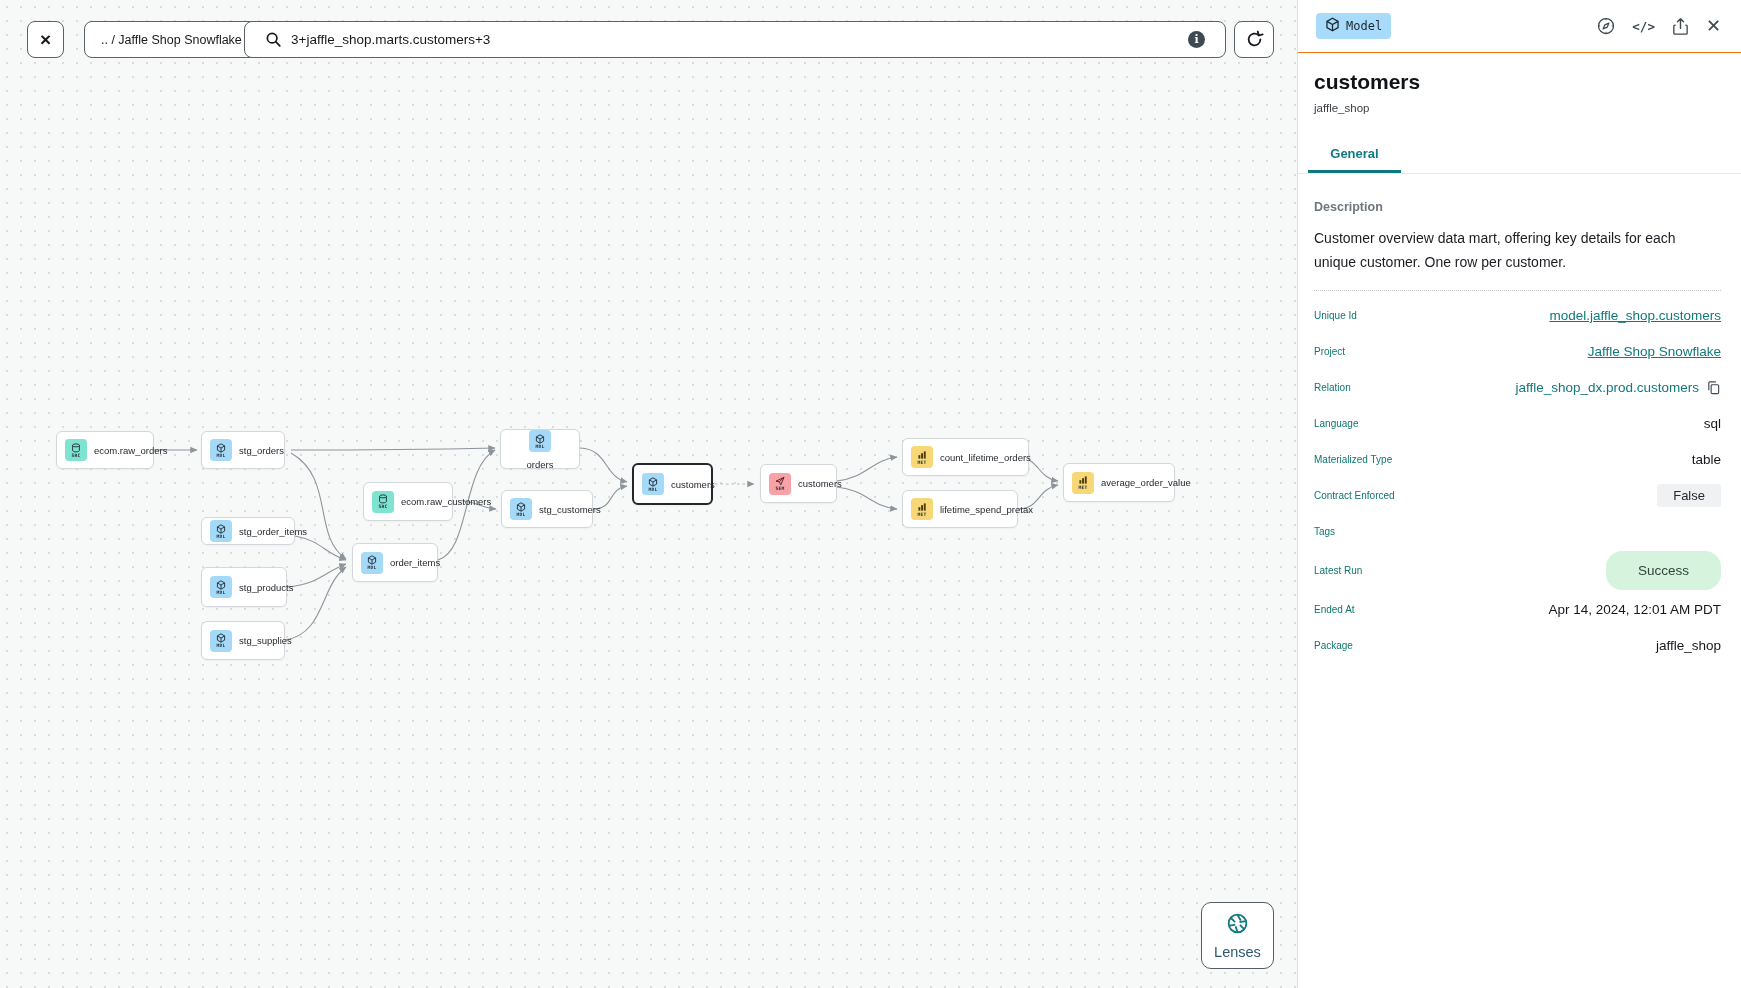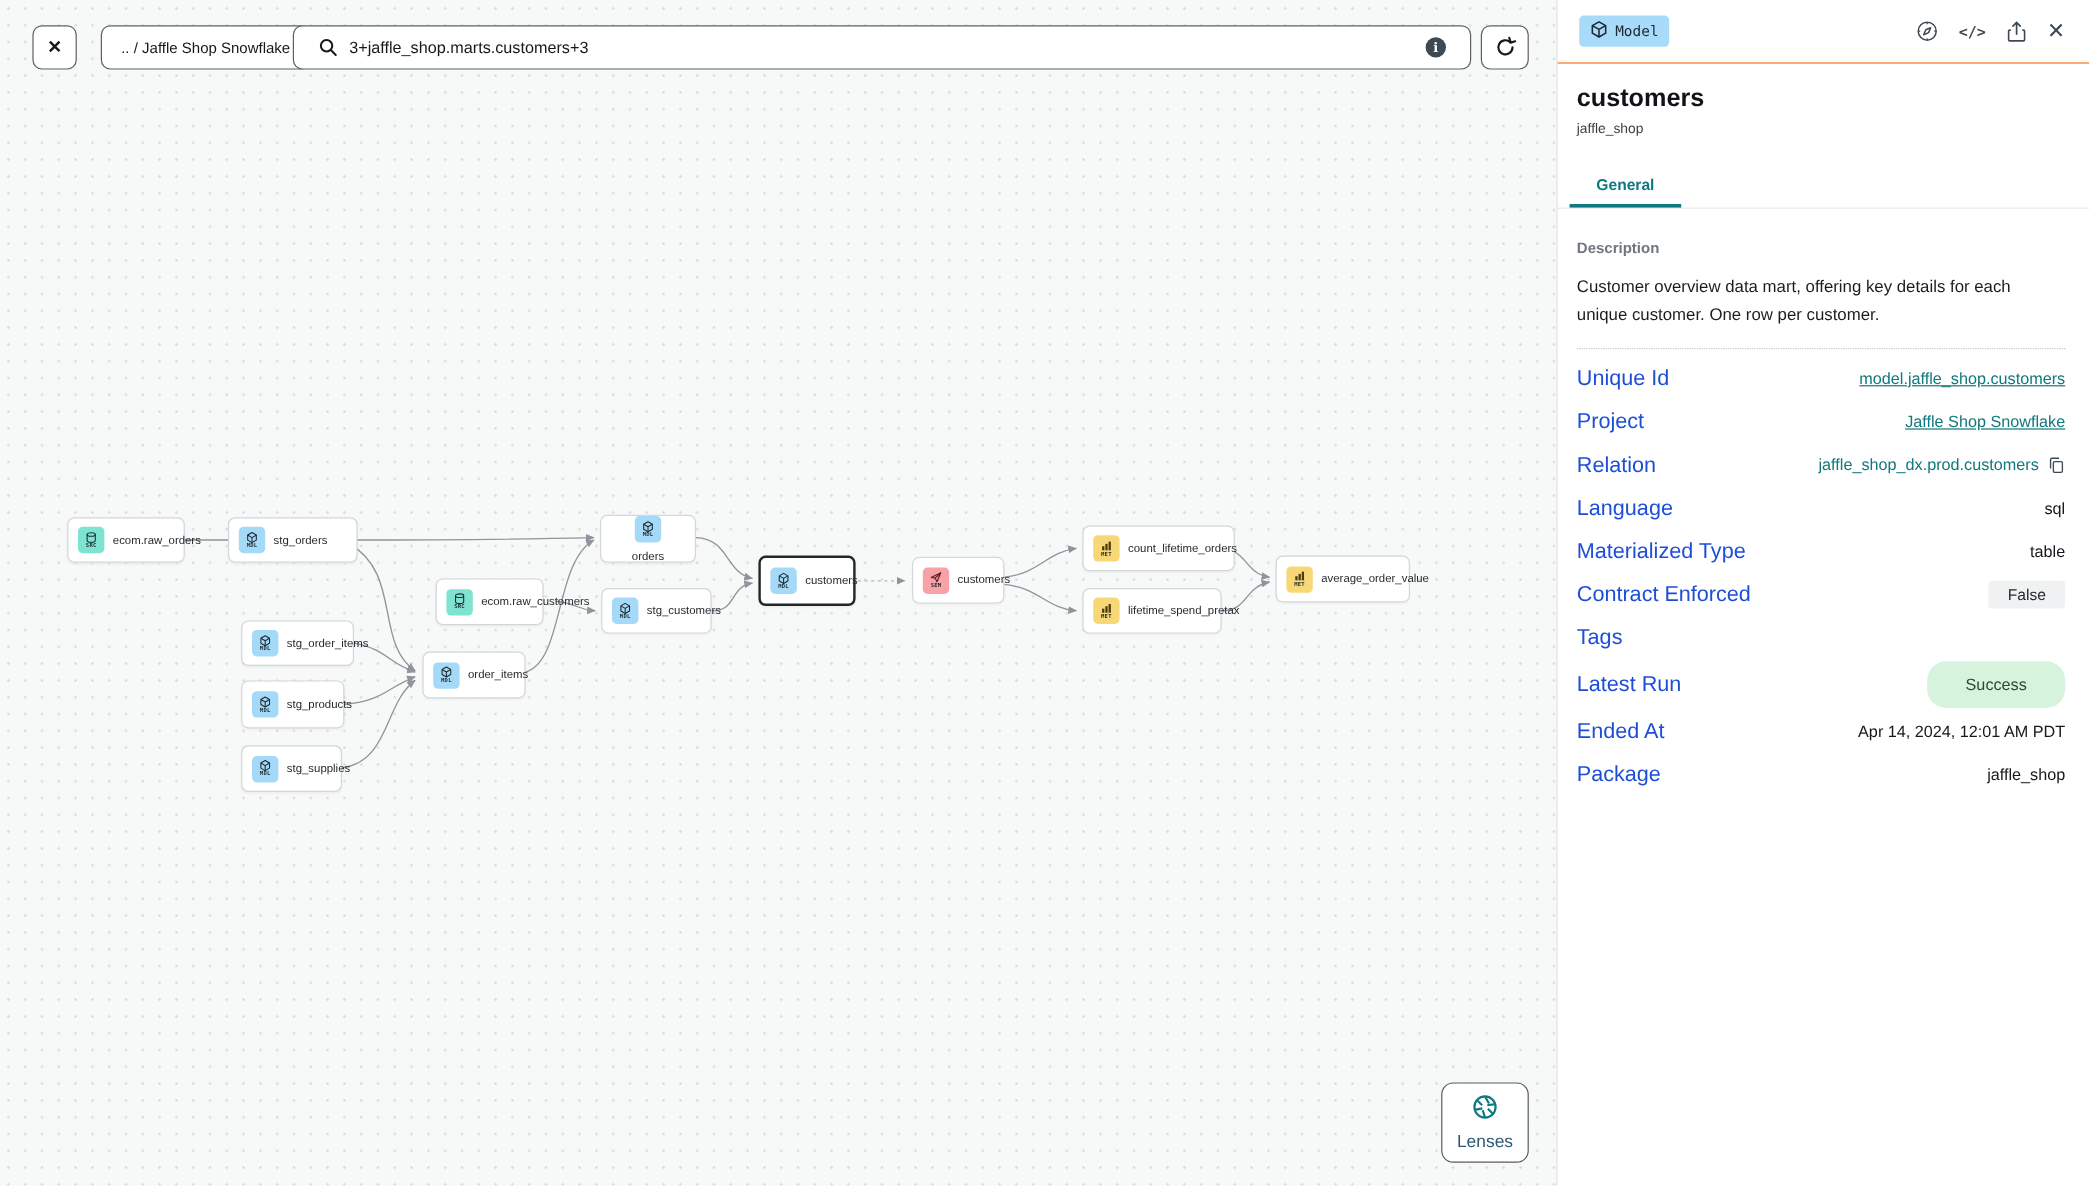--- a/index.html
+++ b/index.html
@@ -82,21 +82,21 @@
   .tab {
     margin-left:10px; width:93px; text-align:center; padding:10px 0 9px;
     font-size:13px; font-weight:bold; color:#0e7a80; border-bottom:3px solid #0e7a80; cursor:pointer;
   }
   .panel-body { padding:0 20px 0 16px; }
   .desc-label { margin-top:26px; font-size:12.5px; font-weight:bold; color:#6e7680; }
   .desc-text { margin-top:12px; font-size:14px; line-height:24px; color:#1a1d21; }
   .dotted-sep { border-bottom:1px dotted #c5c8cc; margin:16px 0 6px; }
   .frow { display:flex; align-items:center; justify-content:space-between; min-height:36px; }
   .frow.tall { min-height:42px;gap:40px; }
-  .flabel { font-size:18px; color:#1d4ed8; }
+  .flabel { font-size:10px; color:#0f766e; }
   .fvalue { font-size:13.5px; color:#15181c; display:flex; align-items:center; gap:7px; }
   .fvalue.link-underline a { color:#11787b; text-decoration:underline; cursor:pointer; }
   .fvalue.link a { color:#11787b; text-decoration:none; cursor:pointer; }
   .badge-gray { background:#f0f1f3; border-radius:3px; padding:2px 8px; font-size:13px; color:#25292e; }
   .badge-green { background:#d6f3de; border-radius:16px; padding:6px 16px; font-size:13.5px; color:#2f4538; }
   .copy-ic { cursor:pointer; display:inline-flex; }
 </style>
 </head>
 <body>
 
@@ -129,31 +129,31 @@
       <div class="node" style="left: 56px; top: 431px; width: 98px; height: 38px;">
         <span class="nicon" style="background: rgb(126, 227, 208);">
           <svg width="10" height="10" viewBox="0 0 10 10" fill="none" stroke="#1f2a33" stroke-width="0.9">
             <ellipse cx="5" cy="2.4" rx="3.4" ry="1.5"></ellipse>
             <path d="M1.6 2.4 V7.4 c0 .85 1.5 1.5 3.4 1.5 s3.4 -.65 3.4 -1.5 V2.4"></path>
           </svg>
           <span class="nicon-label">SRC</span>
         </span>
         <span class="nlabel">ecom.raw_orders</span>
       </div>
-      <div class="node" style="left: 190px; top: 431px; width: 108px; height: 38px;">
+      <div class="node" style="left: 201px; top: 431px; width: 84px; height: 38px;">
         <span class="nicon" style="background: rgb(164, 217, 247);">
           <svg width="10" height="10" viewBox="0 0 10 10" fill="none" stroke="#1f2a33" stroke-width="0.9" stroke-linejoin="round">
             <path d="M5 0.8 L8.6 2.9 V7.1 L5 9.2 L1.4 7.1 V2.9 Z"></path>
             <path d="M1.4 2.9 L5 5 L8.6 2.9 M5 5 V9.2"></path>
           </svg>
           <span class="nicon-label">MDL</span>
         </span>
         <span class="nlabel">stg_orders</span>
       </div>
-      <div class="node" style="left: 201px; top: 517px; width: 94px; height: 38px;">
+      <div class="node" style="left: 201px; top: 517px; width: 94px; height: 28px;">
         <span class="nicon" style="background: rgb(164, 217, 247);">
           <svg width="10" height="10" viewBox="0 0 10 10" fill="none" stroke="#1f2a33" stroke-width="0.9" stroke-linejoin="round">
             <path d="M5 0.8 L8.6 2.9 V7.1 L5 9.2 L1.4 7.1 V2.9 Z"></path>
             <path d="M1.4 2.9 L5 5 L8.6 2.9 M5 5 V9.2"></path>
           </svg>
           <span class="nicon-label">MDL</span>
         </span>
         <span class="nlabel">stg_order_items</span>
       </div>
       <div class="node" style="left: 201px; top: 567px; width: 86px; height: 40px;">

